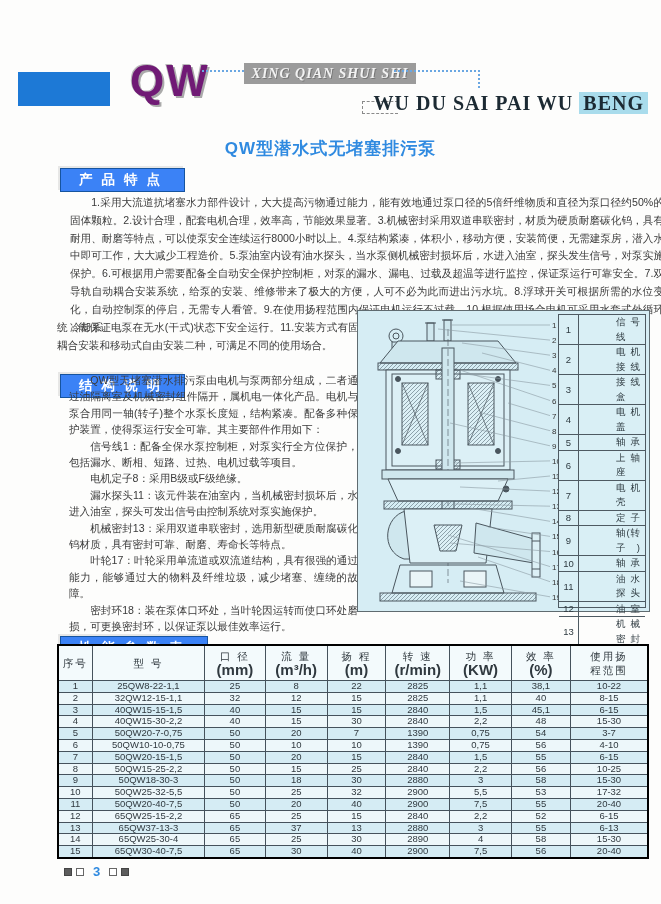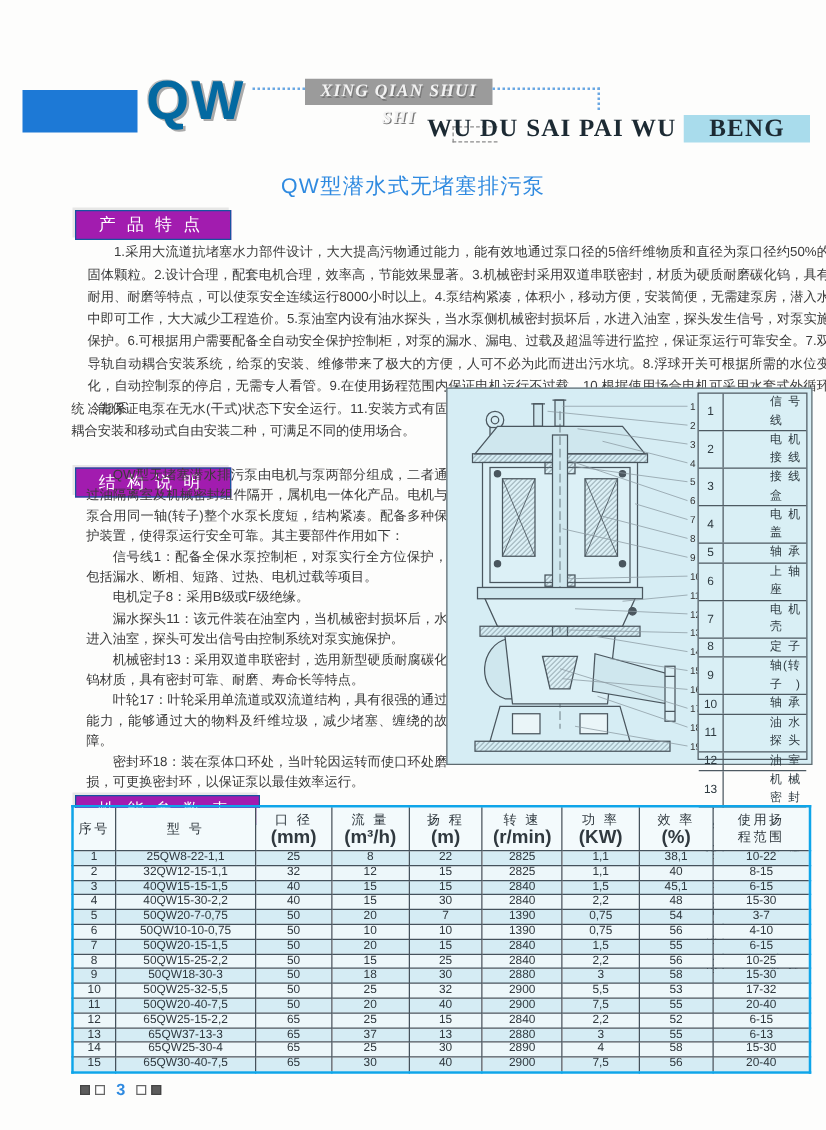--- a/index.html
+++ b/index.html
@@ -2,41 +2,41 @@
 <html><head>
 <meta charset="utf-8">
 <style>
   * { margin:0; padding:0; box-sizing:border-box; }
   html,body { background:#e8e8e8; }
   body { font-family:"Liberation Sans","DejaVu Sans",sans-serif; }
   .page { position:relative; width:661px; height:904px; background:#fdfdfc; margin:0 auto; overflow:hidden; }
 
   
   .logo-bar { position:absolute; left:18px; top:72px; width:92px; height:34px; background:#1d79d6; }
-  .logo-text { position:absolute; left:117px; top:56px; font-size:44px; font-weight:bold; color:#0369a1;
+  .logo-text { position:absolute; left:130px; top:56px; font-size:44px; font-weight:bold; color:#701a75;
                letter-spacing:2px; text-shadow:2px 2px 0 #aaa, -1px -1px 0 #bbb; }
   .dot-line { position:absolute; border-top:2px dotted #6aa7e2; }
   .dl1 { left:202px; top:70px; width:42px; }
   .dl2 { left:394px; top:70px; width:86px; }
   .dlv { position:absolute; left:478px; top:70px; height:18px; border-left:2px dotted #6aa7e2; }
-  .brand-badge { position:absolute; left:244px; top:63px; width:150px; height:21px; background:#9b9b9b;
+  .brand-badge { position:absolute; left:244px; top:63px; width:172px; height:21px; background:#9b9b9b;
                  color:#f2f2f2; font-family:"Liberation Serif","DejaVu Serif",serif; font-style:italic;
                  font-weight:bold; font-size:14px; text-align:center; line-height:21px; letter-spacing:1px;
                  text-shadow:1px 1px 0 #777; }
   .dash-box { position:absolute; left:362px; top:101px; width:36px; height:13px;
               border:1px dashed #8a8a8a; border-right:none; }
   .subtitle { position:absolute; left:0; top:92px; width:648px; text-align:right;
               font-family:"Liberation Serif","DejaVu Serif",serif; font-weight:bold; font-size:20px;
               color:#1c2a33; letter-spacing:1px; white-space:nowrap; }
-  .subtitle .hl { background:#a9dcec; padding:0 20px; }
+  .subtitle .hl { background:#a9dcec; padding:0 4px; }
 
   
   .doc-title { position:absolute; left:0; top:137px; width:100%; text-align:center;
-               font-size:17px; font-weight:normal; color:#2f8ae0; letter-spacing:1px; }
-  .sec-head { position:absolute; background:#a21caf; color:#ffffff; font-weight:normal; font-size:13.5px;
+               font-size:17px; font-weight:bold; color:#2f8ae0; letter-spacing:1px; }
+  .sec-head { position:absolute; background:#3b82f6; color:#ffffff; font-weight:bold; font-size:13.5px;
               line-height:16px; padding:3px 15px 3px 18px; letter-spacing:9px;
               border:1px solid #16549f; box-shadow:-2px -2px 0 #5a5a5a22; }
   .sh-features  { left:60px; top:168px; }
   .sh-structure { left:60px; top:346px;margin-top:28px; }
   .sh-perf      { left:60px; top:616px;margin-top:20px; }
 
   
   .bodytext { font-size:10.6px; line-height:17.8px; color:#3a3a3a; text-align:justify; }
   .features-wide   { position:absolute; left:70px; top:194px; width:594px; text-indent:2em; }
   .features-narrow { position:absolute; left:57px; top:319px; width:345px; }
@@ -52,21 +52,21 @@
   .parts-row { flex:1; display:flex; border-bottom:1px solid #4e5a62; }
   .parts-row:last-child { border-bottom:none; }
   .parts-no { width:20px; border-right:1px solid #4e5a62; font-size:9.5px; color:#2e3a40;
               display:flex; align-items:center; justify-content:center; }
   .parts-name { flex:1; font-size:9.5px; color:#2e3a40; display:block; line-height:14.5px;
                 padding:0 5px; text-align:justify; text-align-last:justify; overflow:hidden;
                 align-self:center;margin-left:32px; }
 
   
   .perf-table { position:absolute; left:57px; top:644px; width:592px; border-collapse:collapse;
-                table-layout:fixed; border:2px solid #0ea5e9; }
+                table-layout:fixed; border:2px solid #000000; }
   .perf-table th, .perf-table td { border:1px solid #45525c; text-align:center; color:#30393f; overflow:hidden; }
   .perf-table th { background:#f3fafc; font-weight:normal; font-size:10.5px; line-height:14px;
                    padding:3px 0; letter-spacing:2px; }
   .perf-table th .unit { font-size:15px; letter-spacing:0; font-weight:bold; }
   .perf-table td { font-size:9.5px; line-height:10.8px; height:10.8px; padding:0; }
   .perf-table tbody tr:nth-child(odd)  td { background:#d5ecf4; }
   .perf-table tbody tr:nth-child(even) td { background:#edf7fa; }
 
   
   .footer { position:absolute; left:64px; top:864px; display:flex; align-items:center; gap:4px; }

